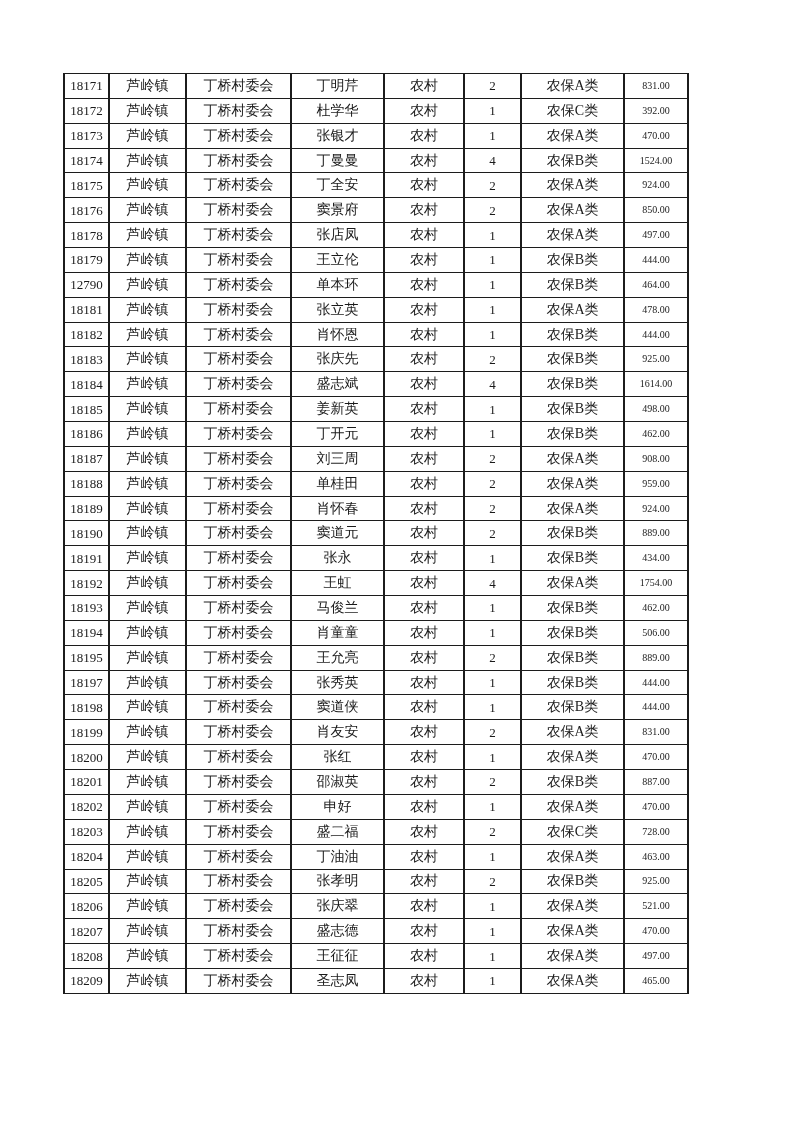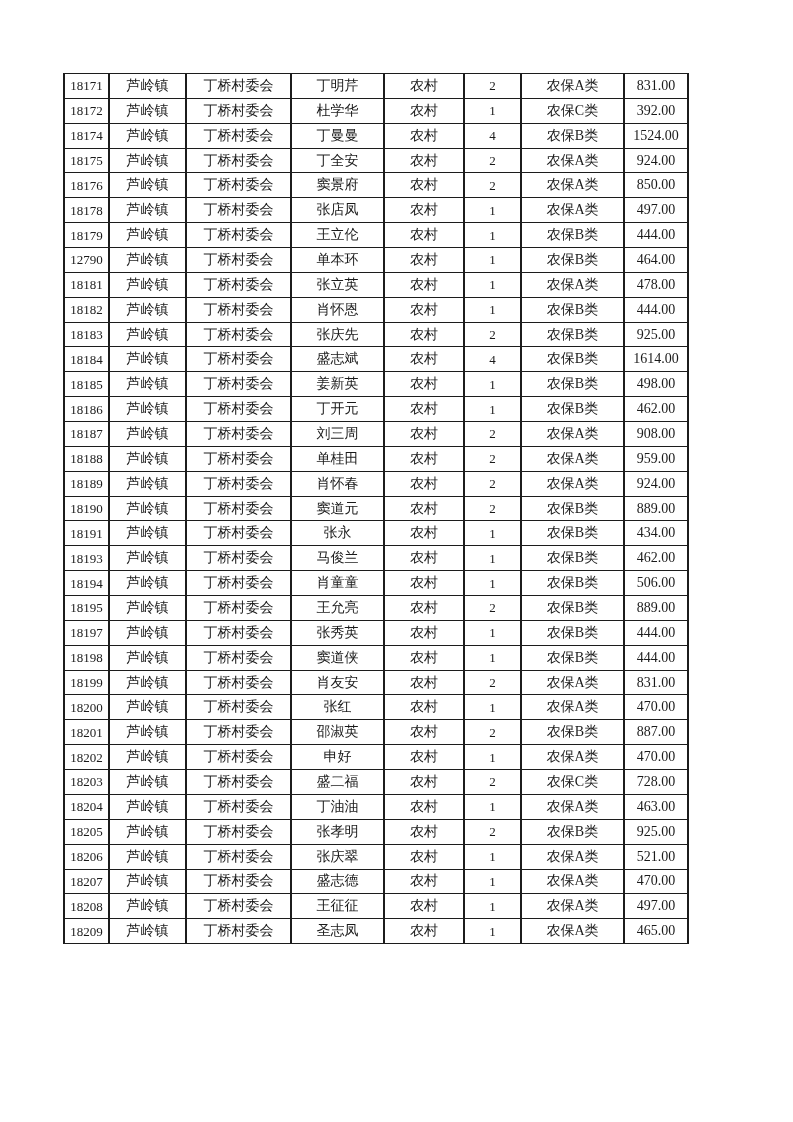--- a/index.html
+++ b/index.html
@@ -33,21 +33,21 @@
     padding: 0;
     text-align: center;
     vertical-align: middle;
     font-size: 14px;
     line-height: 1;
     white-space: nowrap;
     overflow: hidden;
   }
   table.records td.col-id     { font-size: 13px; }
   table.records td.col-count  { font-size: 13px; }
-  table.records td.col-amount { font-size: 14px; }
+  table.records td.col-amount { font-size: 10px; }
   col.c-id       { width: 45px;  }
   col.c-town     { width: 77px;  }
   col.c-village  { width: 105px; }
   col.c-name     { width: 93px;  }
   col.c-type     { width: 80px;  }
   col.c-count    { width: 57px;  }
   col.c-category { width: 103px; }
   col.c-amount   { width: 64px;  }
 </style>
 </head>
@@ -80,20 +80,30 @@
           <td class="col-id">18172</td>
           <td class="col-town">芦岭镇</td>
           <td class="col-village">丁桥村委会</td>
           <td class="col-name">杜学华</td>
           <td class="col-type">农村</td>
           <td class="col-count">1</td>
           <td class="col-category">农保C类</td>
           <td class="col-amount">392.00</td>
         </tr>
         <tr>
+          <td class="col-id">18173</td>
+          <td class="col-town">芦岭镇</td>
+          <td class="col-village">丁桥村委会</td>
+          <td class="col-name">张银才</td>
+          <td class="col-type">农村</td>
+          <td class="col-count">1</td>
+          <td class="col-category">农保A类</td>
+          <td class="col-amount">470.00</td>
+        </tr>
+        <tr>
           <td class="col-id">18174</td>
           <td class="col-town">芦岭镇</td>
           <td class="col-village">丁桥村委会</td>
           <td class="col-name">丁曼曼</td>
           <td class="col-type">农村</td>
           <td class="col-count">4</td>
           <td class="col-category">农保B类</td>
           <td class="col-amount">1524.00</td>
         </tr>
         <tr>
@@ -248,20 +258,30 @@
         </tr>
         <tr>
           <td class="col-id">18191</td>
           <td class="col-town">芦岭镇</td>
           <td class="col-village">丁桥村委会</td>
           <td class="col-name">张永</td>
           <td class="col-type">农村</td>
           <td class="col-count">1</td>
           <td class="col-category">农保B类</td>
           <td class="col-amount">434.00</td>
+        </tr>
+        <tr>
+          <td class="col-id">18192</td>
+          <td class="col-town">芦岭镇</td>
+          <td class="col-village">丁桥村委会</td>
+          <td class="col-name">王虹</td>
+          <td class="col-type">农村</td>
+          <td class="col-count">4</td>
+          <td class="col-category">农保A类</td>
+          <td class="col-amount">1754.00</td>
         </tr>
         <tr>
           <td class="col-id">18193</td>
           <td class="col-town">芦岭镇</td>
           <td class="col-village">丁桥村委会</td>
           <td class="col-name">马俊兰</td>
           <td class="col-type">农村</td>
           <td class="col-count">1</td>
           <td class="col-category">农保B类</td>
           <td class="col-amount">462.00</td>

